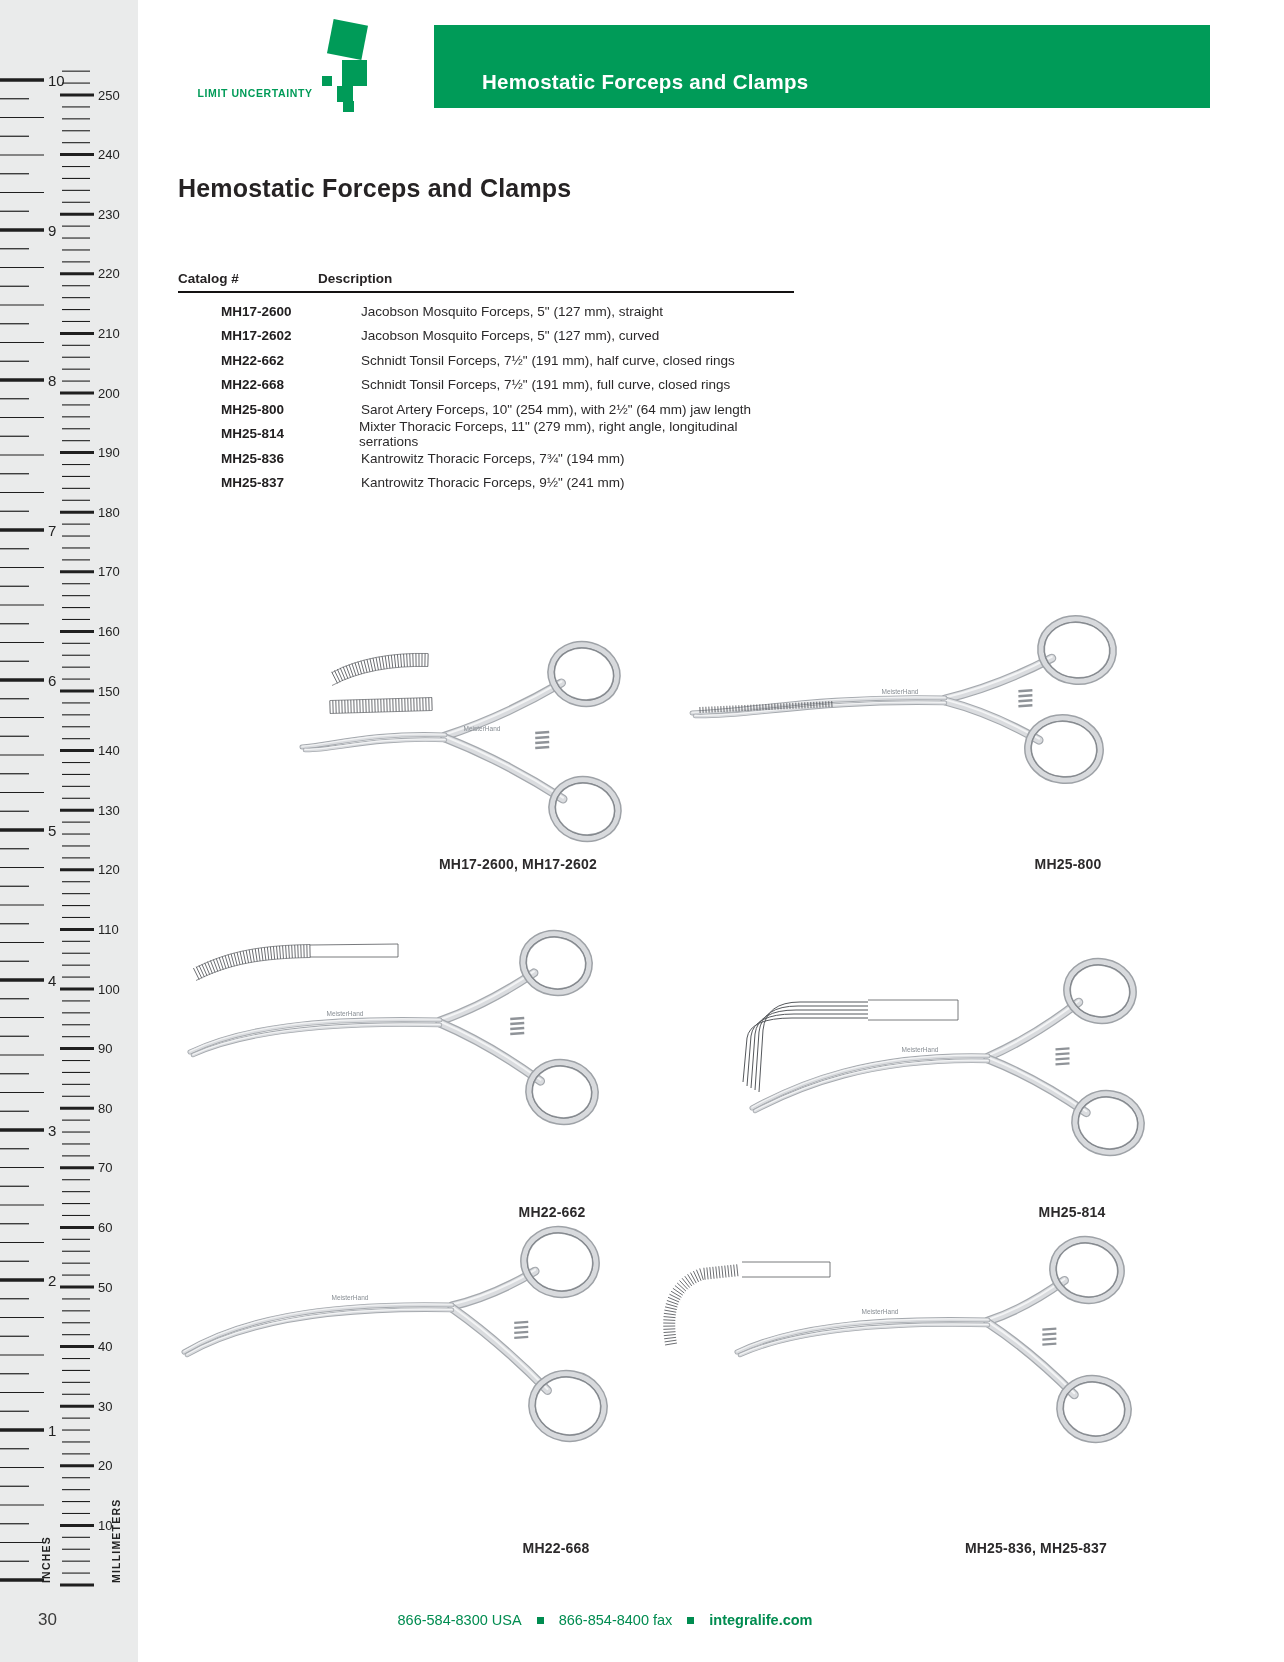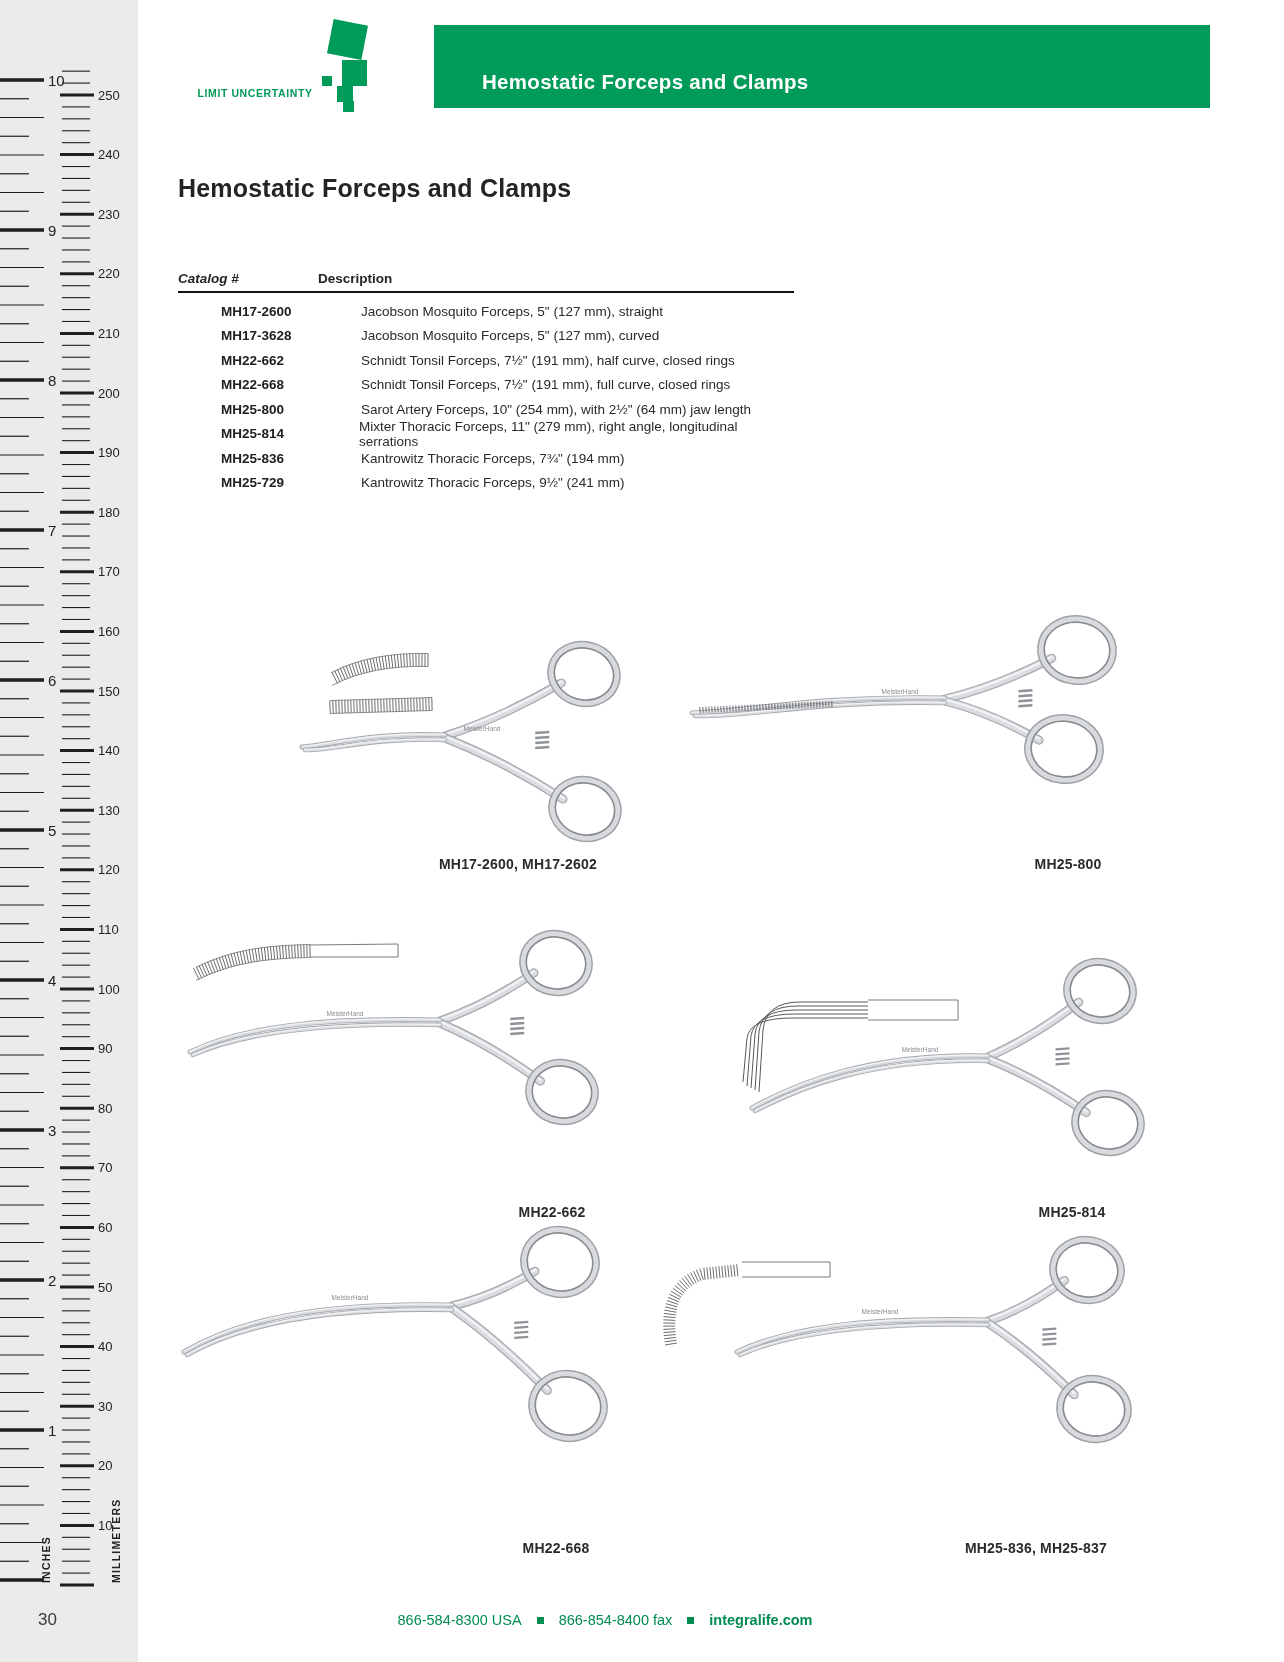--- a/index.html
+++ b/index.html
@@ -21,21 +21,21 @@
   .sq4{left:193px;top:83px;width:11px;height:11px;}
   
   .green-bar{position:absolute;left:434px;top:25px;width:776px;height:83px;background:var(--green);
              display:flex;align-items:flex-end;padding:0 0 14px 48px;box-sizing:border-box;z-index:2;}
   .green-bar span{color:#ffffff;font-size:20.5px;font-weight:700;letter-spacing:.3px;}
   
   .page-title{position:absolute;left:178px;top:174px;font-size:25px;font-weight:700;letter-spacing:.2px;color:#262324;}
   
   .cat-table{position:absolute;left:178px;top:271px;width:616px;font-size:13.5px;z-index:2;}
   .thead{display:flex;font-weight:700;padding-bottom:5px;border-bottom:2.5px solid #141212;}
-  .thead .c1{width:140px;font-style:italic;}
+  .thead .c1{width:140px;}
   .trows{padding-top:6px;margin-left:43px;}
   .trow{display:flex;height:24.5px;align-items:center;}
   .tcat{width:140px;font-weight:700;color:#222021;}
   .tdesc{color:#2b292a;}
   
   #products-svg{position:absolute;left:0;top:0;z-index:1;font-family:"Liberation Sans",sans-serif;}
   .caption{position:absolute;transform:translateX(-50%);font-size:14px;font-weight:600;
            letter-spacing:.2px;color:#2c2a2b;white-space:nowrap;z-index:2;}
   
   .footer{position:absolute;left:180px;top:1612px;width:850px;display:flex;justify-content:center;
@@ -329,21 +329,21 @@
     <div class="thead">
       <div class="c1">Catalog #</div>
       <div class="c2">Description</div>
     </div>
     <div class="trows" id="table-rows">
         <div class="trow">
           <div class="tcat">MH17-2600</div>
           <div class="tdesc">Jacobson Mosquito Forceps, 5" (127 mm), straight</div>
         </div>
         <div class="trow">
-          <div class="tcat">MH17-3628</div>
+          <div class="tcat">MH17-2602</div>
           <div class="tdesc">Jacobson Mosquito Forceps, 5" (127 mm), curved</div>
         </div>
         <div class="trow">
           <div class="tcat">MH22-662</div>
           <div class="tdesc">Schnidt Tonsil Forceps, 7½" (191 mm), half curve, closed rings</div>
         </div>
         <div class="trow">
           <div class="tcat">MH22-668</div>
           <div class="tdesc">Schnidt Tonsil Forceps, 7½" (191 mm), full curve, closed rings</div>
         </div>
@@ -353,21 +353,21 @@
         </div>
         <div class="trow">
           <div class="tcat">MH25-814</div>
           <div class="tdesc">Mixter Thoracic Forceps, 11" (279 mm), right angle, longitudinal serrations</div>
         </div>
         <div class="trow">
           <div class="tcat">MH25-836</div>
           <div class="tdesc">Kantrowitz Thoracic Forceps, 7¾" (194 mm)</div>
         </div>
         <div class="trow">
-          <div class="tcat">MH25-729</div>
+          <div class="tcat">MH25-837</div>
           <div class="tdesc">Kantrowitz Thoracic Forceps, 9½" (241 mm)</div>
         </div>
       </div>
   </div>
 
   
   <svg id="products-svg" width="1284" height="1662" viewBox="0 0 1284 1662">
       <path d="M 445,736 Q 503.22866744552044,716.9893665962577 561.4573348910409,682.9787331925154" fill="none" stroke="#a5a9ae" stroke-width="9" stroke-linecap="round"></path>
       <path d="M 445,736 Q 503.22866744552044,716.9893665962577 561.4573348910409,682.9787331925154" fill="none" stroke="#dadcdf" stroke-width="6.5" stroke-linecap="round"></path>
       <path d="M 445,736 Q 503.22866744552044,716.9893665962577 561.4573348910409,682.9787331925154" fill="none" stroke="#f3f4f5" stroke-width="1.95" stroke-linecap="round" transform="translate(0,-1.43)"></path>

